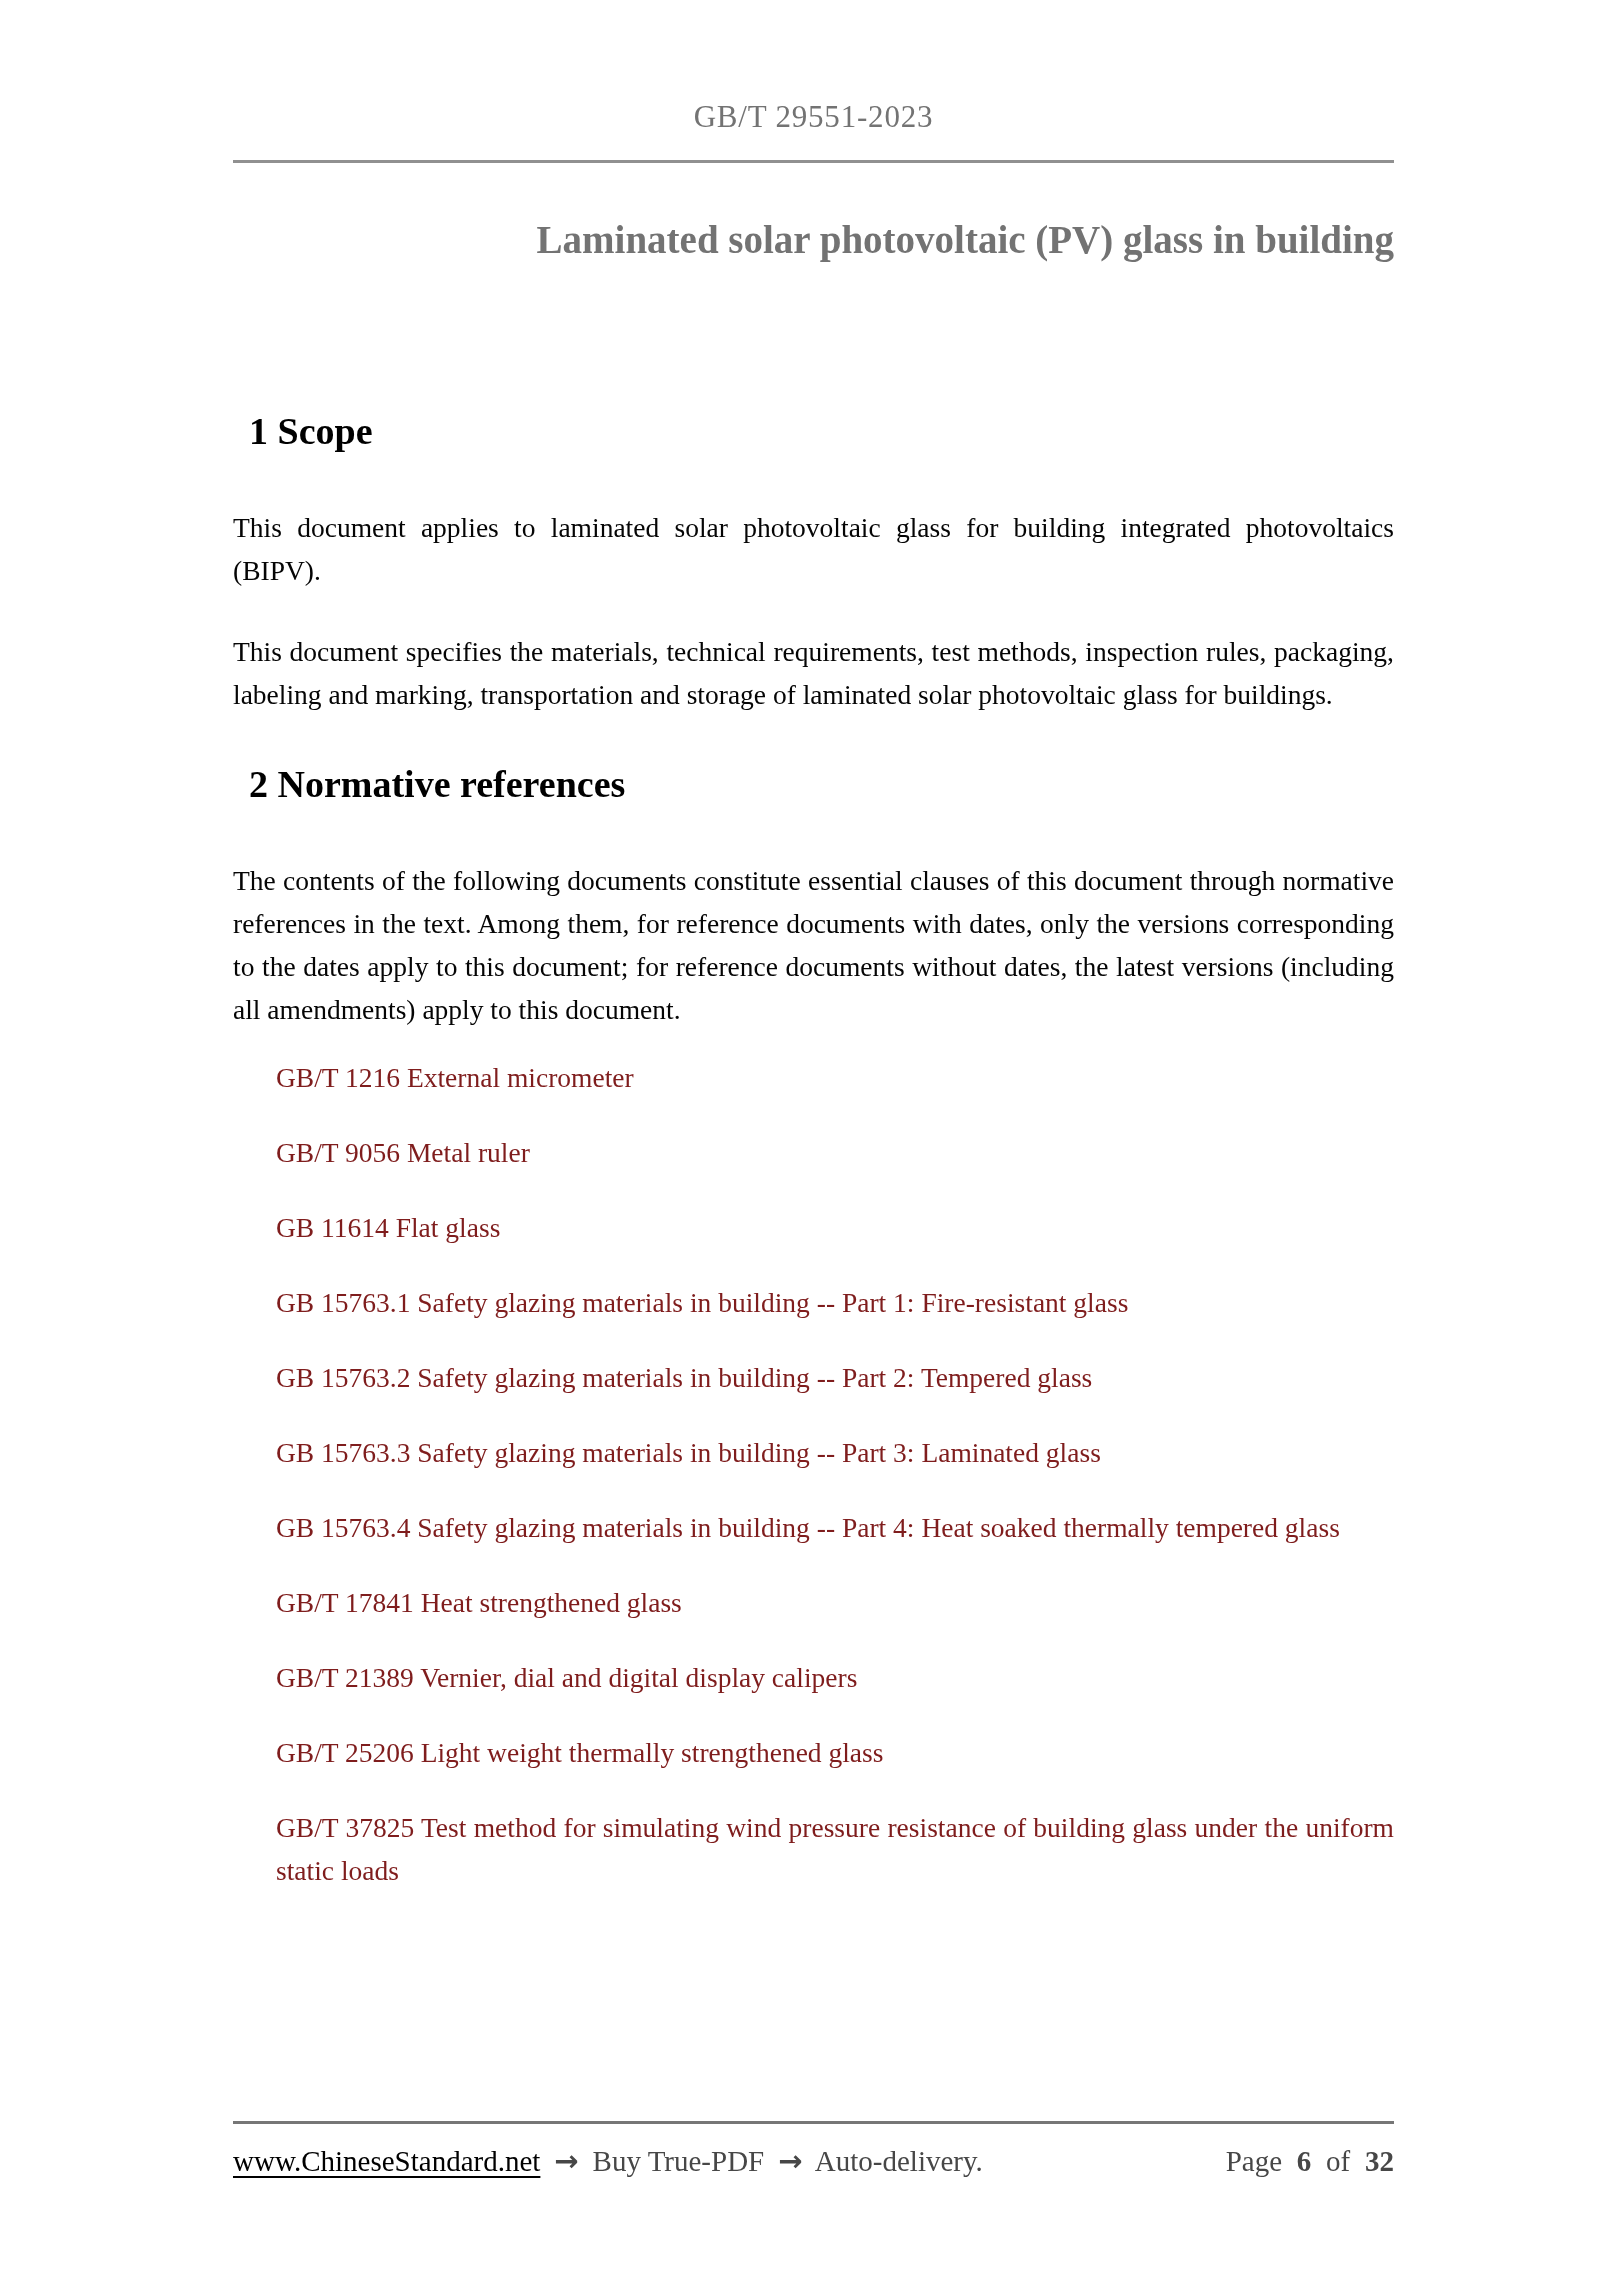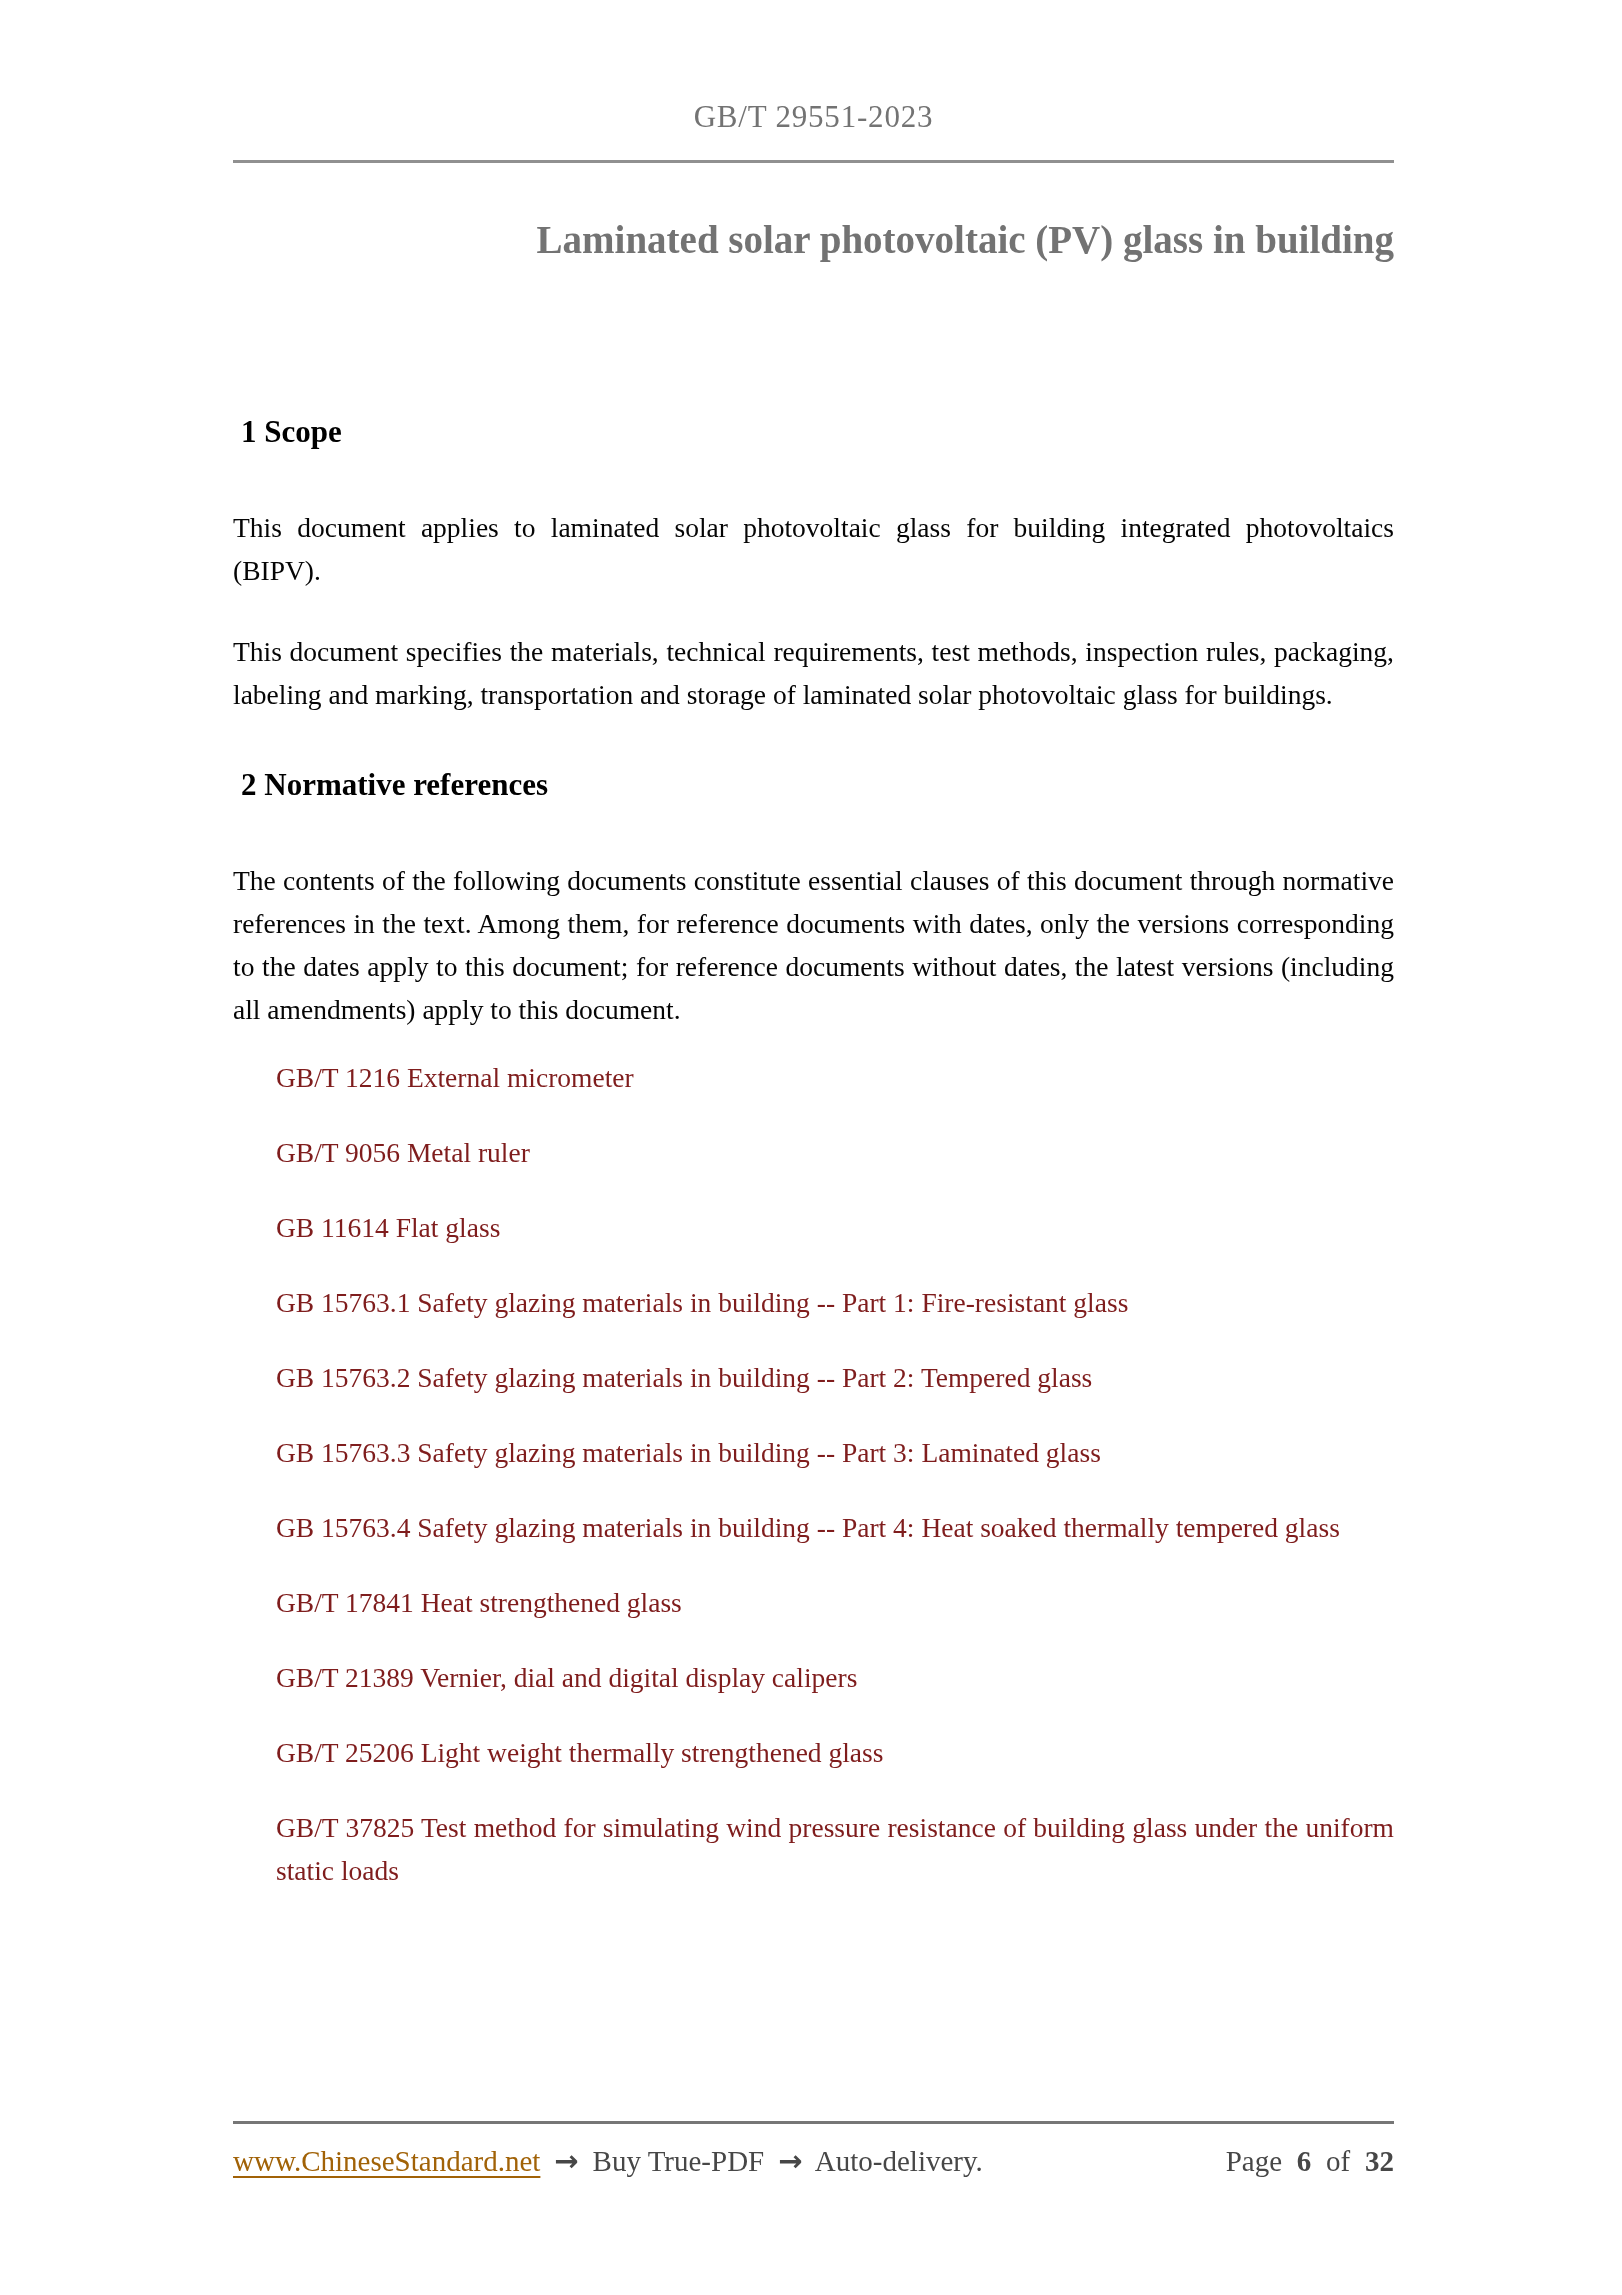--- a/index.html
+++ b/index.html
@@ -37,24 +37,24 @@
   }
   .title {
     margin: 53px 0 0 0;
     text-align: right;
     font-size: 39px;
     line-height: 47px;
     font-weight: bold;
     color: #737373;
   }
   h2 {
-    font-size: 31px;
+    font-size: 38px;
     line-height: 43px;
     font-weight: bold;
-    margin: 8px;
+    margin: 16px;
     color: #000000;
   }
   .h-scope { margin-top: 147px; }
   .h-normative { margin-top: 47px; }
   .body-text {
     margin: 38px 0 0 0;
     font-size: 27.5px;
     line-height: 43px;
     text-align: justify;
     color: #050505;
@@ -81,21 +81,21 @@
   .footer-row {
     display: flex;
     justify-content: space-between;
     align-items: baseline;
     padding-top: 20px;
     font-size: 29px;
     color: #474747;
   }
   .footer-left { white-space: nowrap; }
   .footer-left .site {
-    color: #a16207;
+    color: #000000;
     text-decoration: underline;
     text-decoration-thickness: 1.7px;
     text-underline-offset: 5px;
     cursor: pointer;
   }
   .arrow {
     font-family: "DejaVu Sans", sans-serif;
     font-weight: bold;
     margin: 0 6.7px;
     color: #474747;

